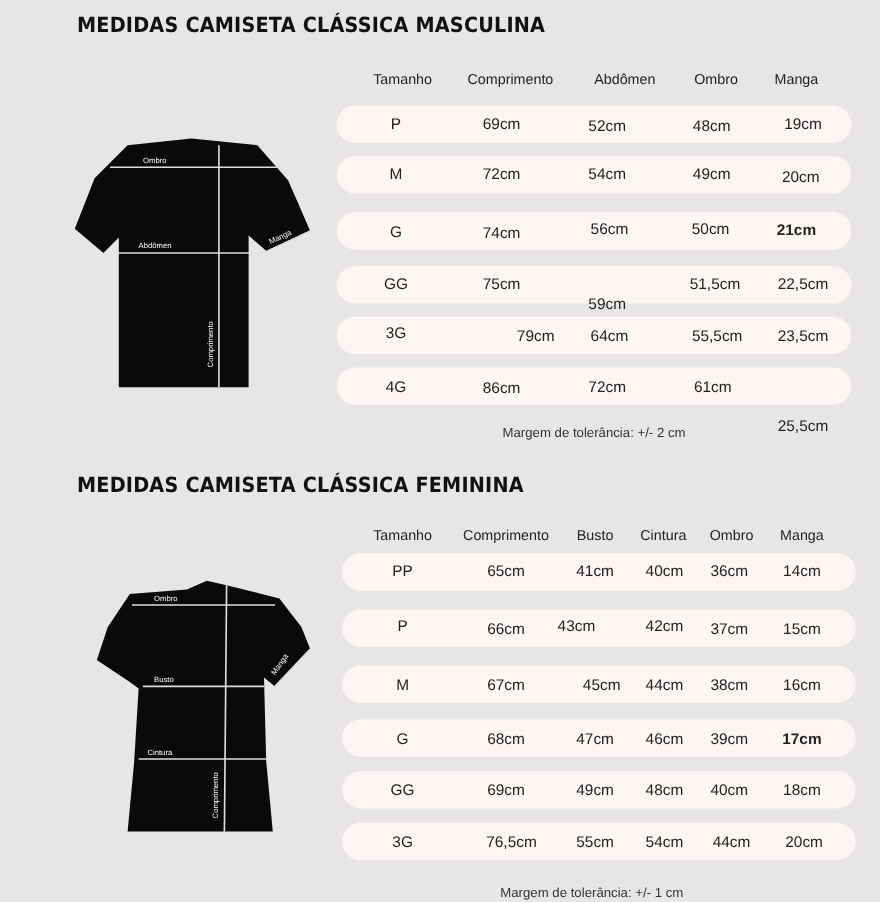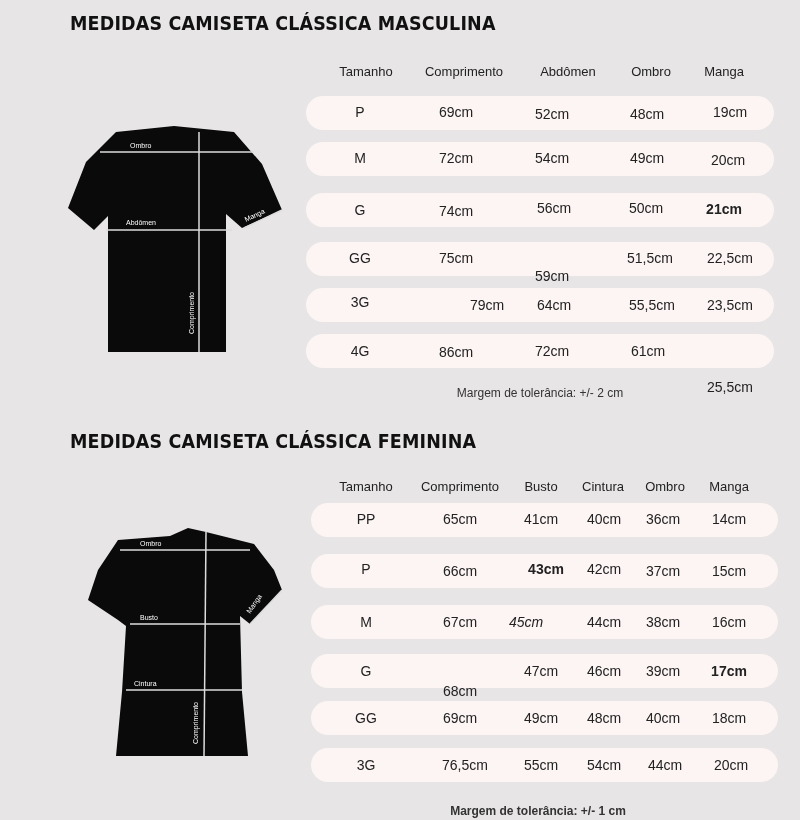--- a/index.html
+++ b/index.html
@@ -95,36 +95,36 @@
     <span class="cell" style="left:55px;top:8px;">PP</span>
     <span class="cell" style="left:149px;top:8px;">65cm</span>
     <span class="cell" style="left:230px;top:8px;">41cm</span>
     <span class="cell" style="left:293px;top:8px;">40cm</span>
     <span class="cell" style="left:352px;top:8px;">36cm</span>
     <span class="cell" style="left:418px;top:8px;">14cm</span>
   </div>
   <div class="row" style="left:311px;top:554px;width:467px;">
     <span class="cell" style="left:55px;top:7px;">P</span>
     <span class="cell" style="left:149px;top:9px;">66cm</span>
-    <span class="cell" style="left:235px;top:7px;font-weight:bold;">43cm</span>
+    <span class="cell" style="left:213px;top:7px;">43cm</span>
     <span class="cell" style="left:293px;top:7px;">42cm</span>
     <span class="cell" style="left:352px;top:9px;">37cm</span>
     <span class="cell" style="left:418px;top:9px;">15cm</span>
   </div>
   <div class="row" style="left:311px;top:605px;width:467px;">
     <span class="cell" style="left:55px;top:9px;">M</span>
     <span class="cell" style="left:149px;top:9px;">67cm</span>
-    <span class="cell" style="left:215px;top:9px;font-style:italic;">45cm</span>
+    <span class="cell" style="left:236px;top:9px;">45cm</span>
     <span class="cell" style="left:293px;top:9px;">44cm</span>
     <span class="cell" style="left:352px;top:9px;">38cm</span>
     <span class="cell" style="left:418px;top:9px;">16cm</span>
   </div>
   <div class="row" style="left:311px;top:654px;width:467px;">
     <span class="cell" style="left:55px;top:9px;">G</span>
-    <span class="cell" style="left:149px;top:9px;margin-top:20px;">68cm</span>
+    <span class="cell" style="left:149px;top:9px;">68cm</span>
     <span class="cell" style="left:230px;top:9px;">47cm</span>
     <span class="cell" style="left:293px;top:9px;">46cm</span>
     <span class="cell" style="left:352px;top:9px;">39cm</span>
     <span class="cell" style="left:418px;top:9px;font-weight:bold;">17cm</span>
   </div>
   <div class="row" style="left:311px;top:701px;width:467px;">
     <span class="cell" style="left:55px;top:9px;">GG</span>
     <span class="cell" style="left:149px;top:9px;">69cm</span>
     <span class="cell" style="left:230px;top:9px;">49cm</span>
     <span class="cell" style="left:293px;top:9px;">48cm</span>
@@ -132,21 +132,21 @@
     <span class="cell" style="left:418px;top:9px;">18cm</span>
   </div>
   <div class="row" style="left:311px;top:748px;width:467px;">
     <span class="cell" style="left:55px;top:9px;">3G</span>
     <span class="cell" style="left:154px;top:9px;">76,5cm</span>
     <span class="cell" style="left:230px;top:9px;">55cm</span>
     <span class="cell" style="left:293px;top:9px;">54cm</span>
     <span class="cell" style="left:354px;top:9px;">44cm</span>
     <span class="cell" style="left:420px;top:9px;">20cm</span>
   </div>
-  <div class="note" style="left:538px;top:804px;font-weight:bold;">Margem de tolerância: +/- 1 cm</div>
+  <div class="note" style="left:538px;top:804px;">Margem de tolerância: +/- 1 cm</div>
 </div>
 
 <svg class="shirt" style="left:78px;top:526px;" width="205" height="234" viewBox="0 0 205 234">
   <path d="M40,14 L92,10 L110,2 L128,6 L176,18 L196,44 L204,64 L172,98 L162,90 L164,166 L170,230 L38,230 L44,166 L48,100 L40,94 L10,74 L20,44 Z" fill="#0a0a0a"></path>
   <line x1="42" y1="24" x2="172" y2="24" stroke="#ddd" stroke-width="1.5"></line>
   <line x1="52" y1="98" x2="162" y2="98" stroke="#ddd" stroke-width="1.5"></line>
   <line x1="48" y1="164" x2="164" y2="164" stroke="#ddd" stroke-width="1.5"></line>
   <line x1="128" y1="6" x2="126" y2="230" stroke="#ddd" stroke-width="1.5"></line>
   <line x1="172" y1="98" x2="204" y2="64" stroke="#ddd" stroke-width="1.5"></line>
   <text class="lbl" x="62" y="20">Ombro</text>

